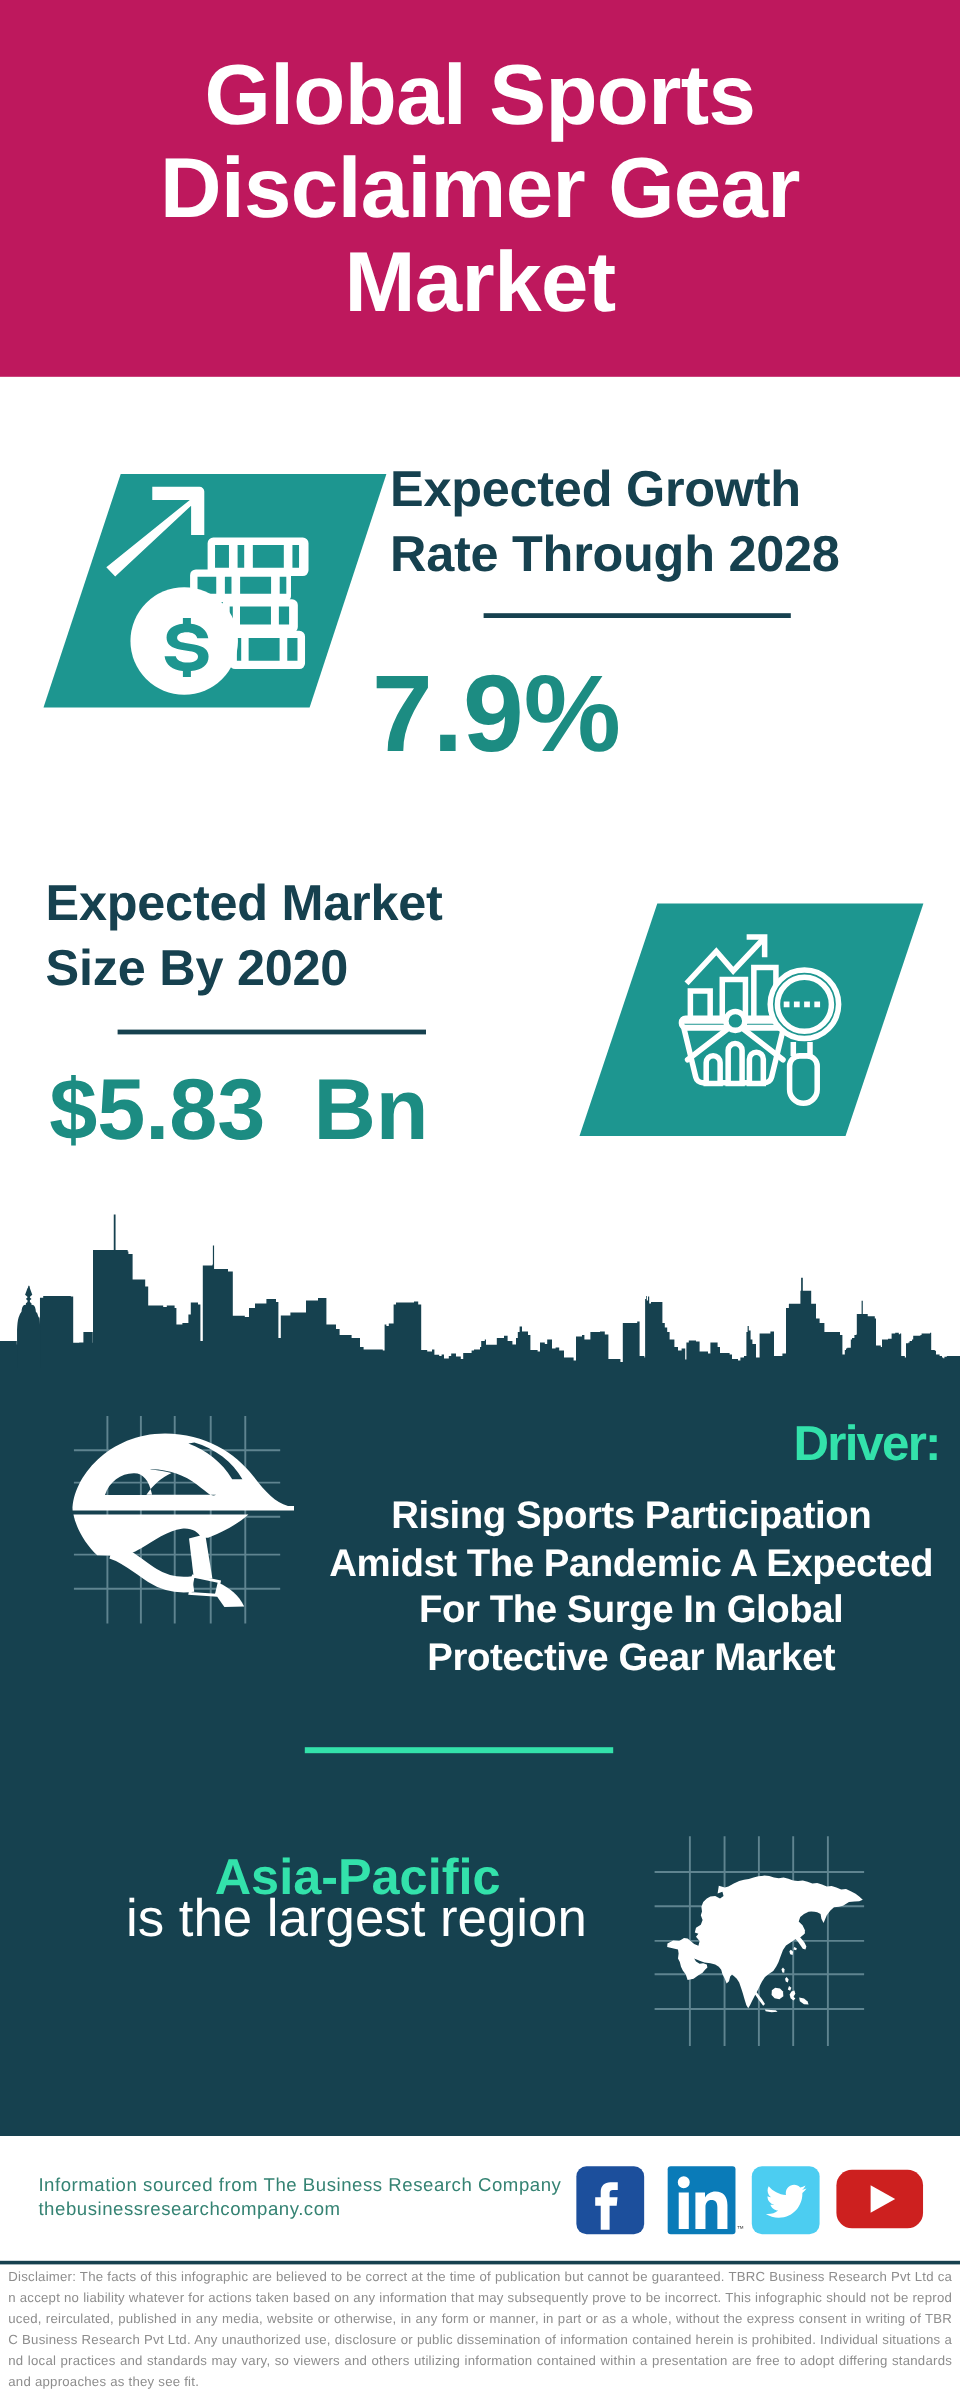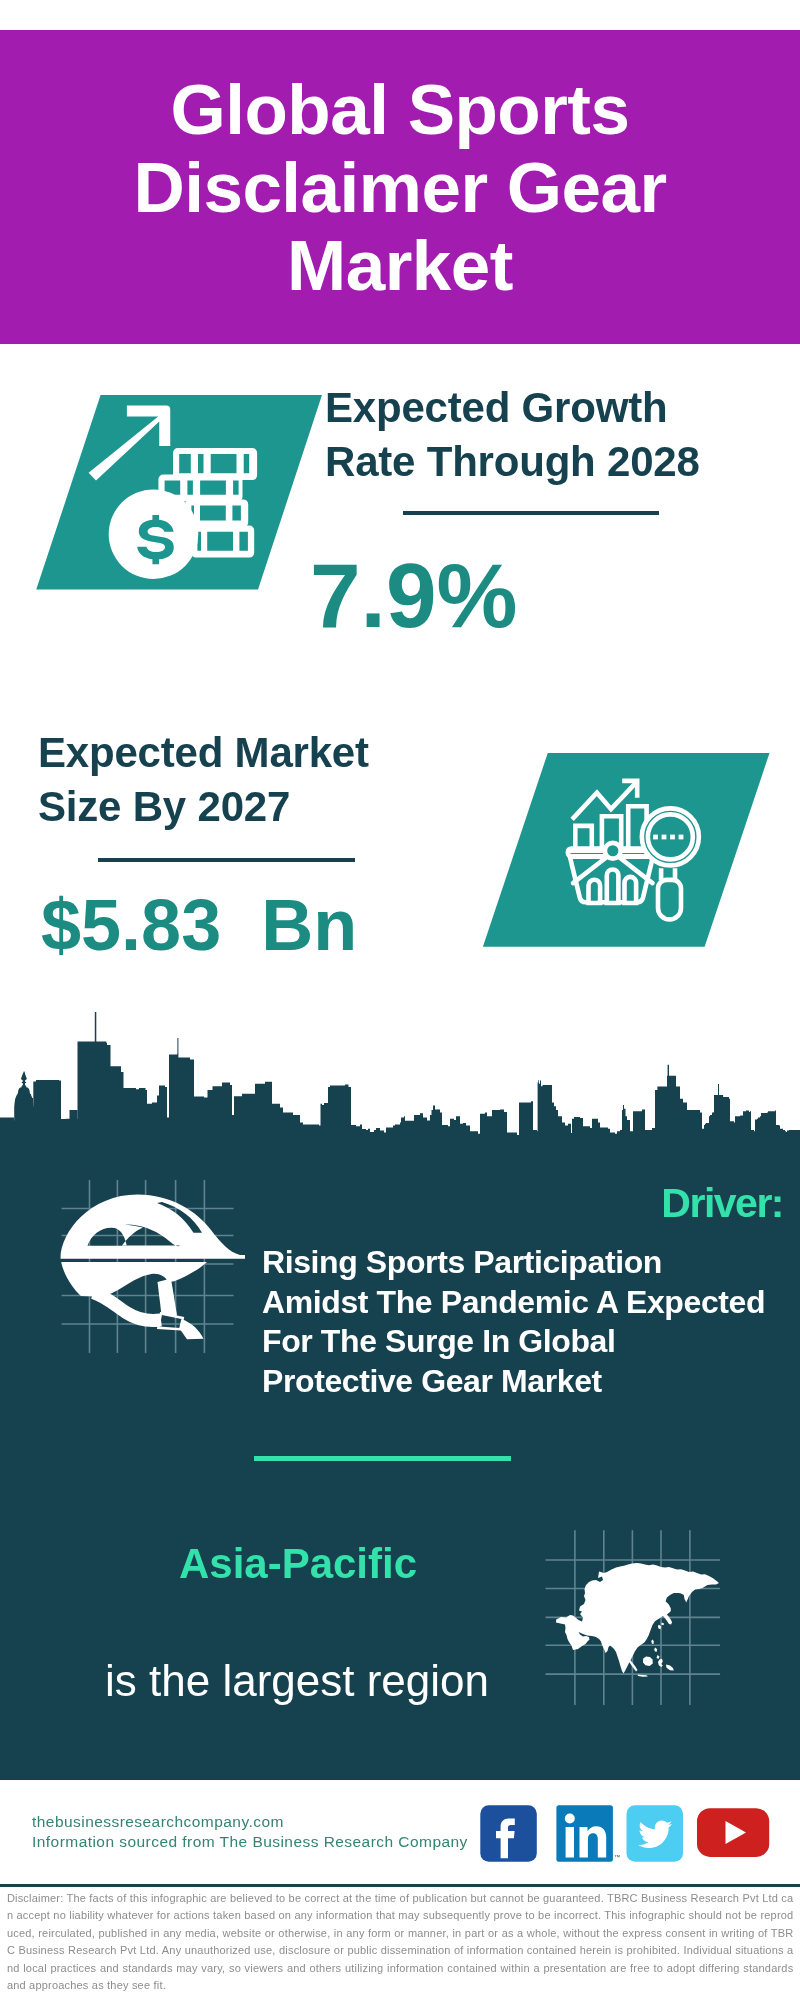--- a/index.html
+++ b/index.html
@@ -7,22 +7,21 @@
   html,body { width:800px; height:2000px; }
   body {
     font-family: "Liberation Sans", sans-serif;
     background:#ffffff;
   }
   .page { position:relative; width:800px; height:2000px; overflow:hidden; background:#fff; }
 
   
   .header {
     position:absolute; left:0; top:0; width:800px; height:314px;
-    background:#a21caf;
-    margin-top:30px;
+    background:#be185d;
   }
   .header h1 {
     position:absolute; left:0; top:41px; width:800px;
     color:#ffffff; font-size:71px; line-height:78px; font-weight:bold;
     letter-spacing:-0.5px; text-align:center;
   }
 
   
   .stat-title { color:#16414f; font-size:42px; font-weight:bold; line-height:54px; text-align:left; letter-spacing:-0.2px;}
   .stat-rule { height:4px; background:#16414f; }
@@ -40,27 +39,27 @@
   .para { position:absolute; }
 
   
   .dark { position:absolute; left:0; top:1140px; width:800px; height:639.5px; background:#16414f; }
   .city { position:absolute; left:0; top:1010px; width:800px; height:132px; }
 
   
   .driver-label { position:absolute; left:255px; top:1180px; width:528px; color:#33e2ab;
      font-size:41px; font-weight:bold; letter-spacing:-1.5px; text-align:right;}
   .driver-text { position:absolute; left:262px; top:1243px; width:528px; color:#fff;
-     font-size:32px; line-height:39.7px; letter-spacing:-0.4px; font-weight:bold; text-align:left;}
+     font-size:32px; line-height:39.7px; letter-spacing:-0.4px; font-weight:bold; text-align:center;}
   .mid-rule { position:absolute; left:254px; top:1456px; width:257px; height:5px; background:#33e2ab;}
 
   
   .region-hi { position:absolute; left:18px; top:1540px; width:560px; color:#33e2ab;
      font-size:42px; font-weight:bold; text-align:center;}
-  .region-rest { position:absolute; left:17px; top:1656px; width:560px; color:#fff;
+  .region-rest { position:absolute; left:17px; top:1574px; width:560px; color:#fff;
      font-size:44px; line-height:50px; text-align:center;}
 
   
   .footer { position:absolute; left:0; top:1779.5px; width:800px; height:221px; background:#fff; }
   .src-text { position:absolute; left:32px; top:1812px; color:#358373; font-size:15.5px; line-height:19.6px; letter-spacing:0.45px;}
   .disclaimer { position:absolute; left:6.9px; top:1890px; width:786.5px; color:#8d8d8d;
       font-size:11px; line-height:17.45px; text-align:justify; word-break:break-all;
       letter-spacing:0.198px;}
   .sep { position:absolute; left:0; top:1884px; width:800px; height:2.6px; background:#16414f;}
 </style>
@@ -141,21 +140,21 @@
 
   <div class="s1-text stat-title">
     <span>Expected Growth</span><br>
     <span>Rate Through 2028</span>
   </div>
   <div class="s1-rule stat-rule"></div>
   <div class="s1-val stat-value">7.9%</div>
 
   <div class="s2-text stat-title">
     <span>Expected Market</span><br>
-    <span>Size By 2027</span>
+    <span>Size By 2020</span>
   </div>
   <div class="s2-rule stat-rule"></div>
   <div class="s2-val stat-value">$5.83  Bn</div>
 
   <svg class="city" width="800" height="132" viewBox="0 0 800 132" preserveAspectRatio="none">
     <path fill="#16414f" d="M0,132.0 L0,107.5H7.0V107.5H14.0V110.5H15.3V96.5H16.5V88.0H18.0V84.0H22.0V82.5H22.8V78.0H23.6V61.5H24.4V78.0H25.2V82.5H29.0V84.0H31.0V88.0H33.0V96.5H33.3V71.5H36.0V70.0H59.0V70.5H61.0V109.0H66.0V108.8H69.5V100.0H77.3V109.0H77.5V31.6H94.3V31.6H94.8V2.0H95.8V2.0H96.3V31.6H106.4V33.0H107.0V35.0H110.5V56.2H121.0V62.0H123.5V78.0H136.0V79.2H139.0V78.0H145.5V80.0H147.0V93.7H152.0V92.5H157.0V85.5H159.0V75.5H165.0V77.0H167.0V107.5H169.0V44.5H177.0V43.7H177.4V28.0H178.0V28.0H178.4V47.5H190.0V49.5H194.0V86.5H204.0V87.5H207.5V80.0H212.5V76.2H222.0V72.5H230.0V75.0H232.0V105.0H234.0V86.2H242.0V83.7H255.0V73.7H265.0V71.7H272.0V93.7H280.0V97.5H283.0V102.5H293.0V105.0H300.0V112.5H303.0V114.5H319.0V115.5H320.5V93.7H322.0V95.0H324.0V93.0H328.0V77.0H330.0V75.5H345.0V74.5H348.5V77.0H351.0V115.0H356.0V116.2H360.0V114.5H362.0V119.0H366.0V120.0H368.0V118.7H370.0V122.0H374.0V120.0H376.0V118.0H380.0V120.5H384.0V122.5H386.0V117.5H393.0V115.5H395.0V114.5H400.0V112.5H401.0V107.5H404.0V106.2H405.0V110.7H411.0V110.7H414.0V105.0H420.0V103.2H423.0V107.5H427.0V110.5H430.0V105.0H431.5V100.0H433.0V95.5H435.0V99.5H440.0V102.5H442.0V115.0H448.0V116.2H450.0V108.7H454.0V110.0H456.0V106.2H460.0V113.7H463.0V113.0H466.0V115.5H470.0V121.2H478.0V123.7H480.0V103.7H485.0V102.5H487.0V106.2H492.0V100.0H500.0V99.5H504.0V102.0H507.0V122.5H517.0V125.0H519.0V92.5H531.0V91.2H533.0V120.0H537.0V121.2H537.6V72.5H538.4V70.0H539.0V73.7H540.0V70.5H541.0V76.2H542.5V75.0H548.0V75.0H552.0V92.5H554.0V96.2H556.0V100.0H558.0V106.2H562.0V112.5H565.0V115.5H568.0V113.7H571.0V123.0H572.0V108.7H574.0V107.0H580.0V108.0H583.0V116.2H590.0V118.0H592.0V108.7H598.0V112.5H600.0V117.5H608.0V118.7H610.0V122.5H615.0V123.7H617.0V121.2H620.0V120.0H622.0V100.0H623.0V95.0H624.0V98.7H625.5V106.2H627.0V110.0H630.0V121.2H633.0V101.2H642.0V99.5H645.0V120.0H652.0V118.0H655.0V80.0H657.4V76.4H665.6V76.4H667.0V65.7H667.6V54.7H668.4V54.7H669.0V65.7H670.6V65.7H676.0V76.4H680.0V88.7H683.0V92.5H687.0V100.0H692.0V100.0H700.0V102.5H702.0V118.7H704.0V115.0H705.0V113.7H706.0V113.1H709.0V106.2H710.0V105.0H712.0V102.5H713.7V101.9H714.0V85.0H717.6V85.0H718.0V74.0H718.6V74.0H719.0V85.0H723.1V86.9H726.0V86.9H729.0V88.7H730.0V111.2H734.0V112.5H735.0V106.2H740.0V105.6H743.0V101.2H746.0V100.6H749.0V101.9H750.0V101.2H751.0V120.0H754.0V121.2H755.0V109.4H757.0V108.7H758.0V107.5H760.0V106.2H761.0V103.1H767.0V102.5H768.0V101.2H775.0V100.6H776.0V115.0H779.0V115.6H780.0V118.7H783.0V120.0H785.0V121.2H786.0V121.9H787.0V120.6H789.0V120.0H800.0V121.2H800V132.0Z"></path>
     <path fill="#16414f" d="M24.35,61.5 L25.0,63.8 L26.9,69.0 L25.0,70.6 L24.9,71.3 L26.3,72.4 L24.9,73.5 L24.9,75.0 L26.2,76.0 L26.2,77.2 L27.6,77.6 Q29.6,78.6 29.9,83.2 Q31.2,84.6 32.3,88.0 Q33.3,91.3 33.6,98.1 L33.6,132 L14.2,132 L14.2,98.1 Q14.5,91.3 15.5,88.0 Q16.6,84.6 17.9,83.2 Q18.2,78.6 20.2,77.6 L21.6,77.2 L21.6,76.0 L22.9,75.0 L22.9,73.5 L21.5,72.4 L22.9,71.3 L22.8,70.6 L20.9,69.0 L22.8,63.8 Z"></path>
   </svg>
 
   <div class="dark"></div>
@@ -221,22 +220,22 @@
   </svg>
 
   <div class="region-hi">Asia-Pacific</div>
   <div class="region-rest">
     <span>is the largest region</span><br>
   </div>
 
   <div class="footer"></div>
   <div class="sep"></div>
   <div class="src-text">
+    <div>Information sourced from The Business Research Company</div>
     <div>thebusinessresearchcompany.com</div>
-    <div>Information sourced from The Business Research Company</div>
   </div>
 
   <svg class="para" style="left:478px; top:1803px;" width="296" height="62" viewBox="0 0 296 62">
     <g>
       <rect x="2.3" y="2.3" width="56.5" height="56.5" rx="8.5" fill="#1c4f9c"></rect>
       <path fill="#ffffff" d="M36.8,22.0 h-4.1 c-1.6,0 -2.7,1.0 -2.7,2.6 v3.4 h6.6 l-0.7,7.2 h-5.9 v20.0 h-7.4 v-20.0 h-4.6 v-7.2 h4.6 v-4.5 c0,-4.9 3.2,-8.0 8.1,-8.0 h6.1 Z"></path>
     </g>
     <g>
       <rect x="78.4" y="2.3" width="56.5" height="56.5" rx="2.5" fill="#0a7bb8"></rect>
       <path fill="#ffffff" d="

